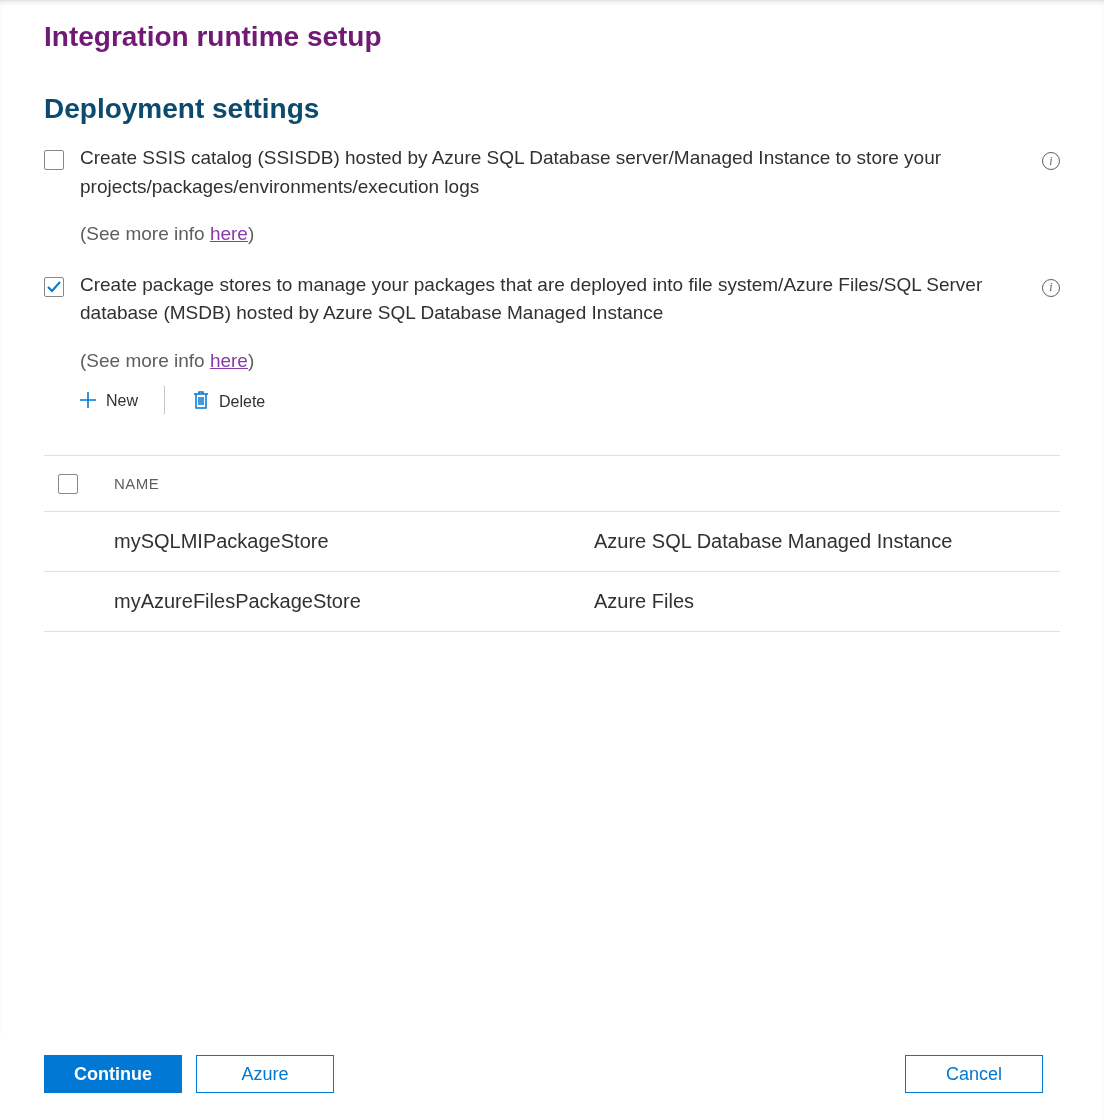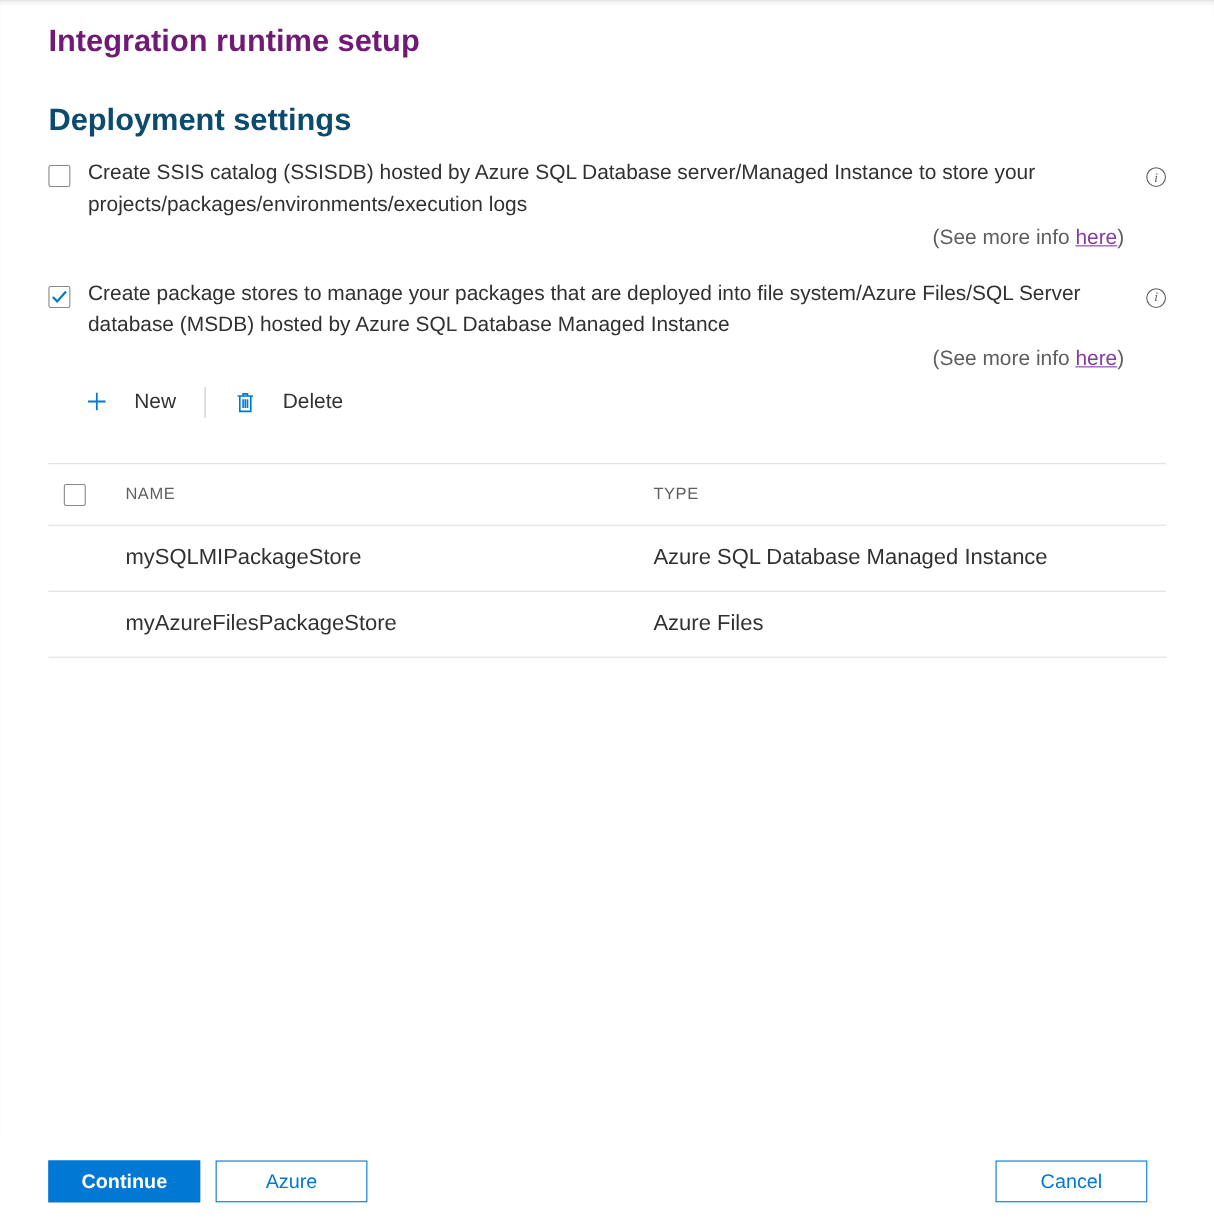--- a/index.html
+++ b/index.html
@@ -54,22 +54,21 @@
     .setting-text {
       flex: 1;
       font-size: 19px;
       line-height: 1.5;
       color: #323130;
       padding-right: 20px;
     }
     .see-more {
       color: #605e5c;
       font-size: 19px;
-      margin-top: 2px;
-      text-align: right;
+      margin-top: 19px;
     }
     .see-more a {
       color: #8a3aa8;
       text-decoration: underline;
     }
     .info-icon {
       width: 18px;
       height: 18px;
       border: 1px solid #605e5c;
       border-radius: 50%;
@@ -87,23 +86,23 @@
     .toolbar {
       display: flex;
       align-items: center;
       margin-left: 28px;
       margin-top: 10px;
       margin-bottom: 18px;
       gap: 14px;
     }
     .toolbar-btn {
       display: flex;
-      align-items: flex-start;
-      gap: 24px;
-      font-size: 19px;
+      align-items: flex-end;
+      gap: 8px;
+      font-size: 16px;
       background: none;
       border: none;
       cursor: pointer;
       color: #323130;
       padding: 4px 6px;
     }
     .toolbar-btn .icon { color: #0078d4; display:flex; align-items:center; }
     .toolbar-divider {
       width: 1px;
       height: 28px;
@@ -236,21 +235,20 @@
     </div>
     <div class="info-icon">i</div>
   </div>
 
   <div class="grid">
     <div class="grid-header">
       <div class="col-check">
         <div class="header-checkbox"></div>
       </div>
       <div class="col-name">NAME</div>
-      <div class="col-type">TYPE</div>
     </div>
     <div class="grid-row">
       <div class="col-check"></div>
       <div class="col-name">mySQLMIPackageStore</div>
       <div class="col-type">Azure SQL Database Managed Instance</div>
     </div>
     <div class="grid-row">
       <div class="col-check"></div>
       <div class="col-name">myAzureFilesPackageStore</div>
       <div class="col-type">Azure Files</div>

